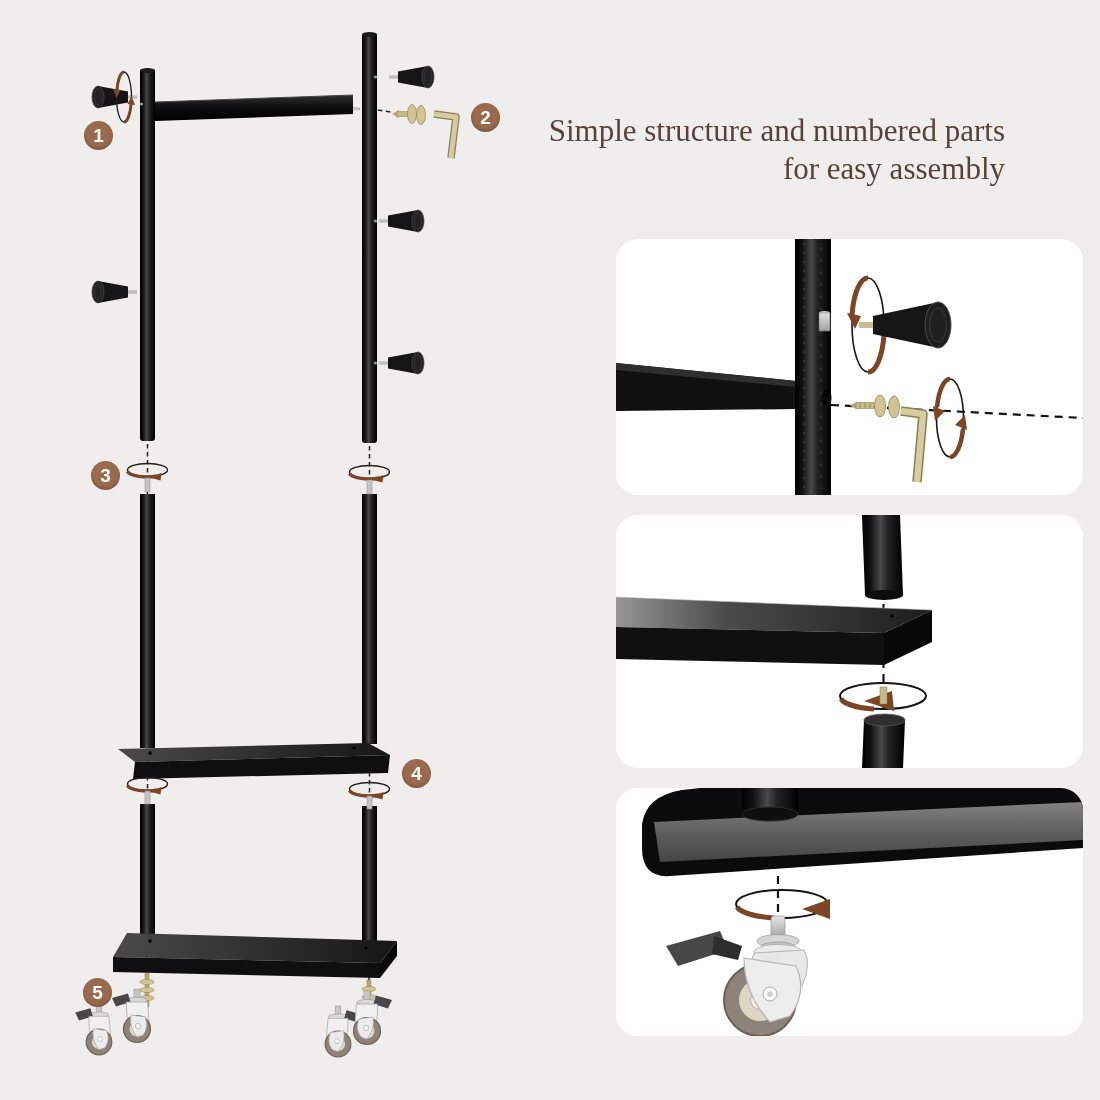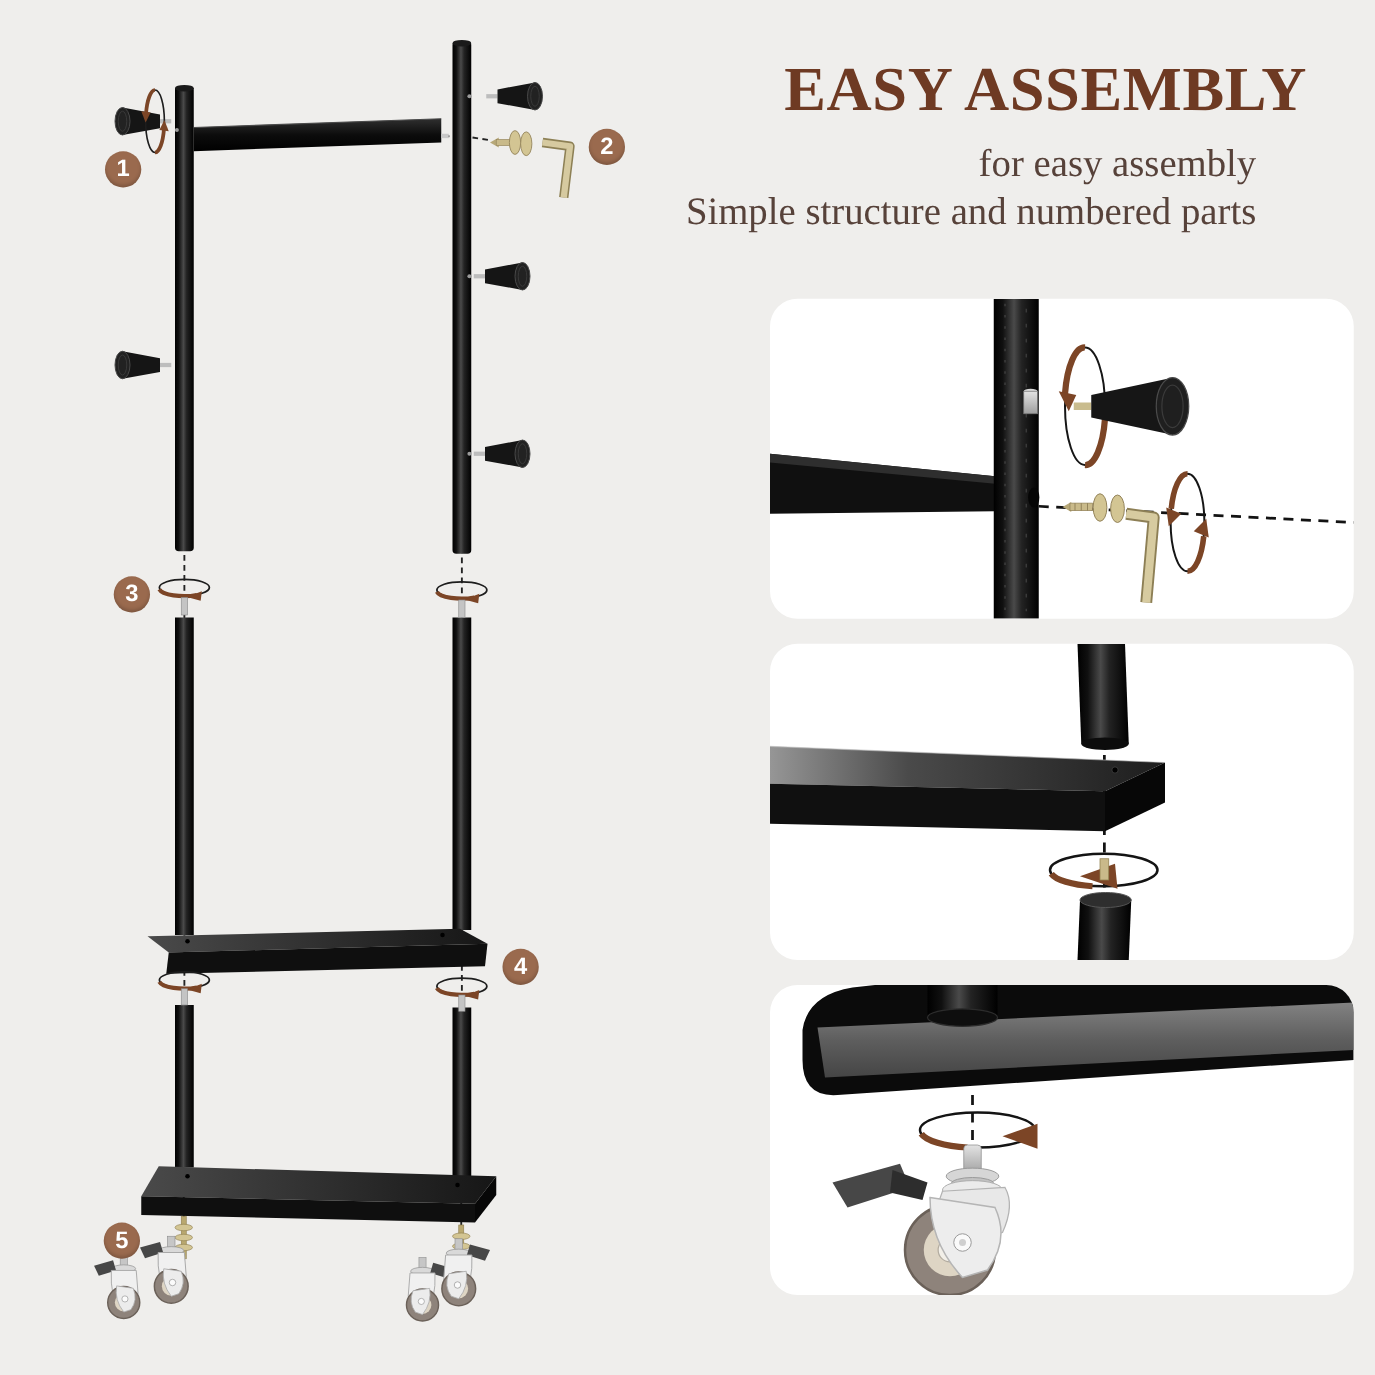--- a/index.html
+++ b/index.html
@@ -189,24 +189,23 @@
       <circle cx="375.5" cy="363" r="1.6"></circle>
     </g>
   </svg>
 
   <div class="badge" style="left:84px;top:121px">1</div>
   <div class="badge" style="left:471px;top:103px">2</div>
   <div class="badge" style="left:91px;top:461px">3</div>
   <div class="badge" style="left:402px;top:759px">4</div>
   <div class="badge" style="left:83px;top:978px">5</div>
 
-  <div id="title">EASY ASSEMBLY</div>
   <div id="subtitle">
+    <div>Simple structure and numbered parts</div>
     <div>for easy assembly</div>
-    <div>Simple structure and numbered parts</div>
   </div>
 
   <div class="panel p1">
     <svg width="467" height="256" viewBox="0 0 467 256">
       <line class="dash2" x1="215" y1="166" x2="467" y2="179"></line>
       <polygon points="0,124 180,142 180,170 0,172" fill="#101010"></polygon>
       <polygon points="0,124 180,142 180,148 0,131" fill="#2e2e2e"></polygon>
       <rect x="179" y="0" width="36" height="256" fill="url(#poleG)"></rect>
       <line x1="188" y1="4" x2="188" y2="252" stroke="#6a6a6a" stroke-width="1" stroke-dasharray="2 7" opacity="0.5"></line>
       <line x1="205" y1="8" x2="205" y2="250" stroke="#777" stroke-width="1" stroke-dasharray="3 9" opacity="0.4"></line>

